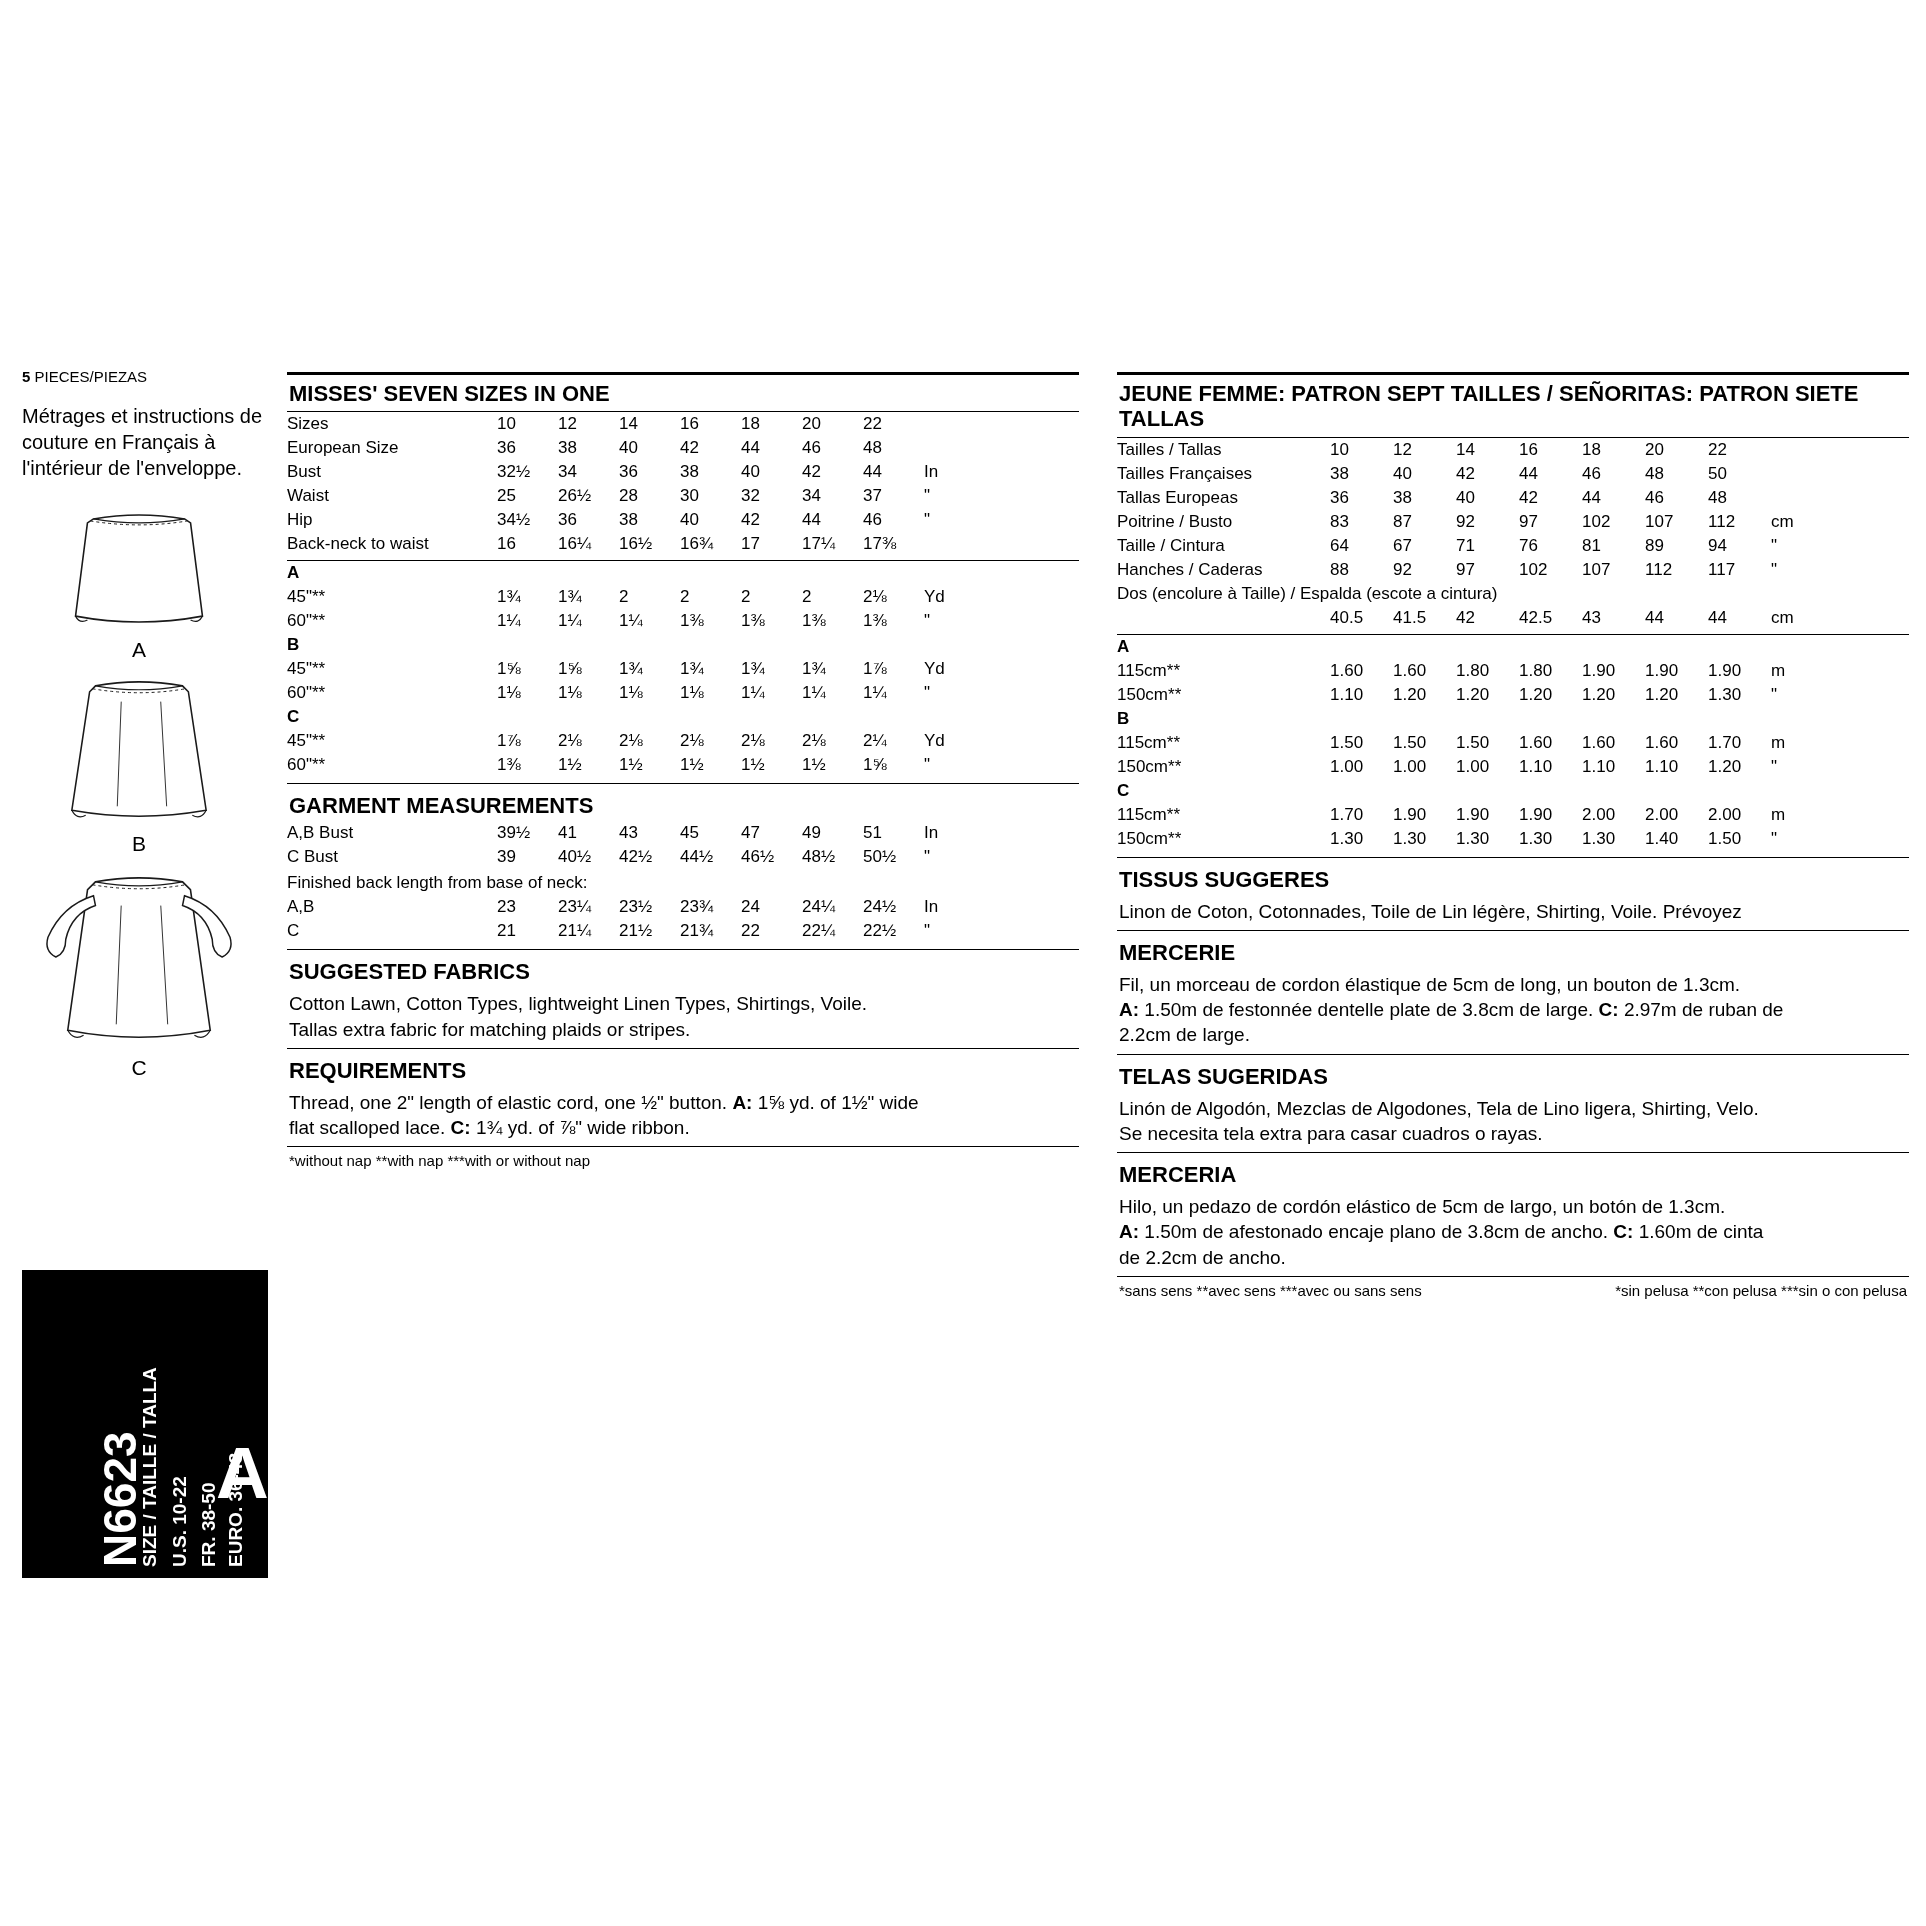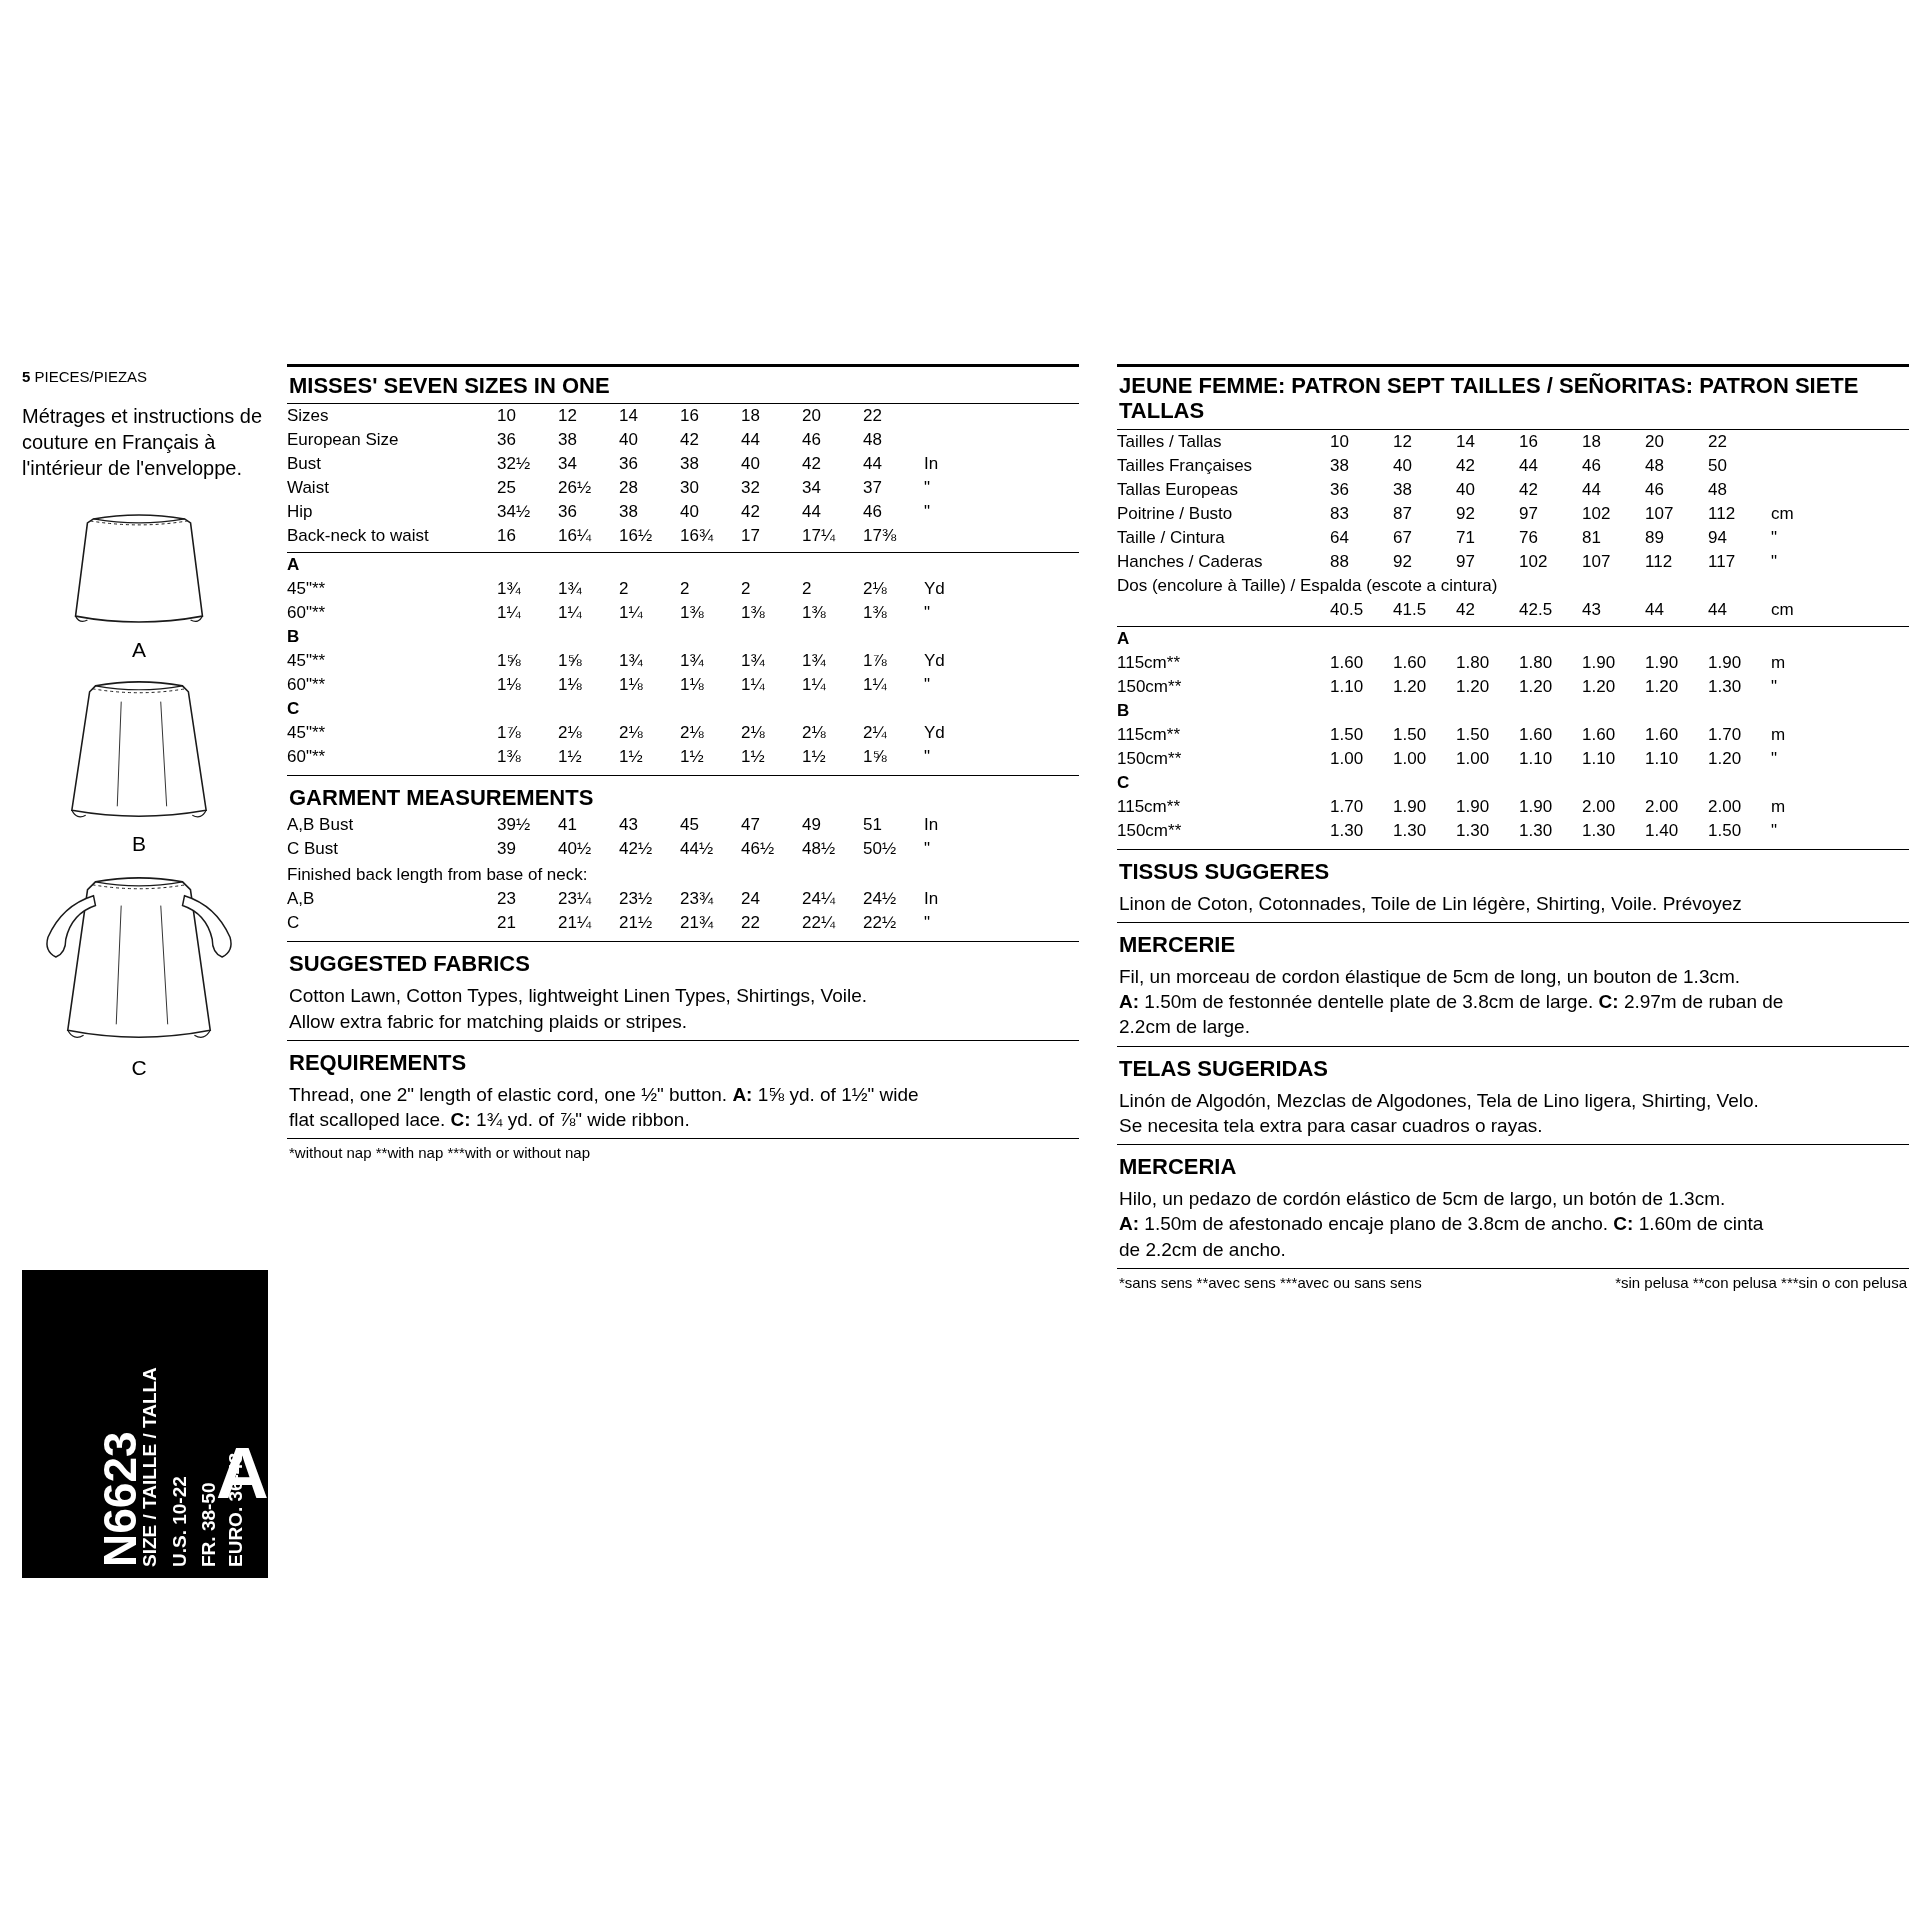--- a/index.html
+++ b/index.html
@@ -103,21 +103,21 @@
     left: 194px;
     top: 166px;
     font-size: 73px;
     font-weight: bold;
     line-height: 1;
   }
 
   
   .col {
     position: absolute;
-    top: 364px;
+    top: 372px;
   }
   .col-en { left: 287px; width: 792px; }
   .col-fr { left: 1117px; width: 792px; }
   .sec-title {
     font-size: 22px;
     font-weight: bold;
     padding: 6px 0 5px 2px;
     line-height: 1.15;
   }
   .sec-head {
@@ -438,21 +438,21 @@
         <td class="num">22½</td>
         <td class="unit">"</td>
       </tr>
     </tbody>
       </table>
 
     <div class="hr-light" style="margin-top:6px"></div>
     <div class="sec-head">SUGGESTED FABRICS</div>
     <div class="body-text">
       <div>Cotton Lawn, Cotton Types, lightweight Linen Types, Shirtings, Voile.</div>
-      <div>Allow extra fabric for matching plaids or stripes.</div>
+      <div>Tallas extra fabric for matching plaids or stripes.</div>
     </div>
 
     <div class="hr-light"></div>
     <div class="sec-head">REQUIREMENTS</div>
     <div class="body-text">
       <div>
         <span>Thread, one 2" length of elastic cord, one ½" button. </span><b>A:</b><span> 1⅝ yd. of 1½" wide</span>
       </div>
       <div>
         <span>flat scalloped lace. </span><b>C:</b><span> 1¾ yd. of ⅞" wide ribbon.</span>

